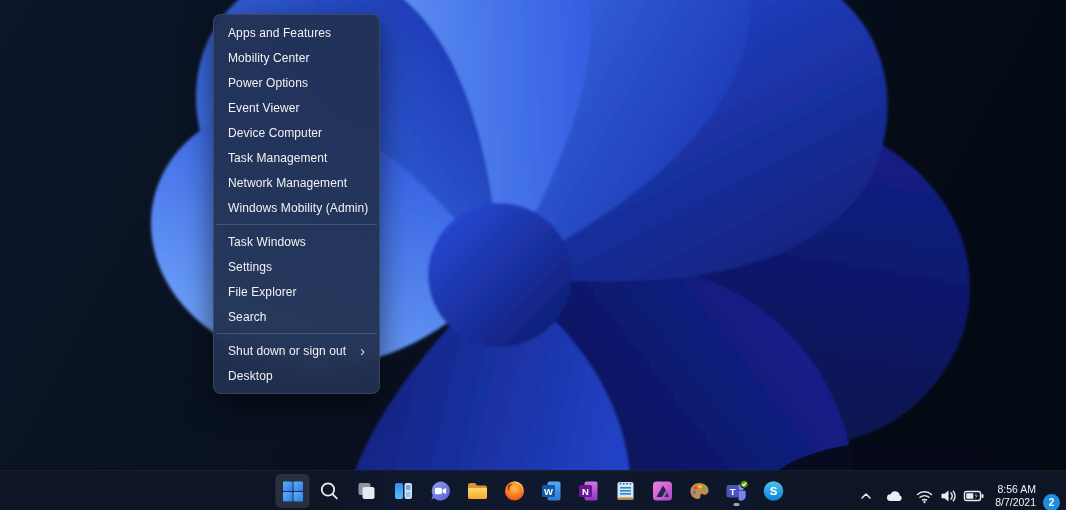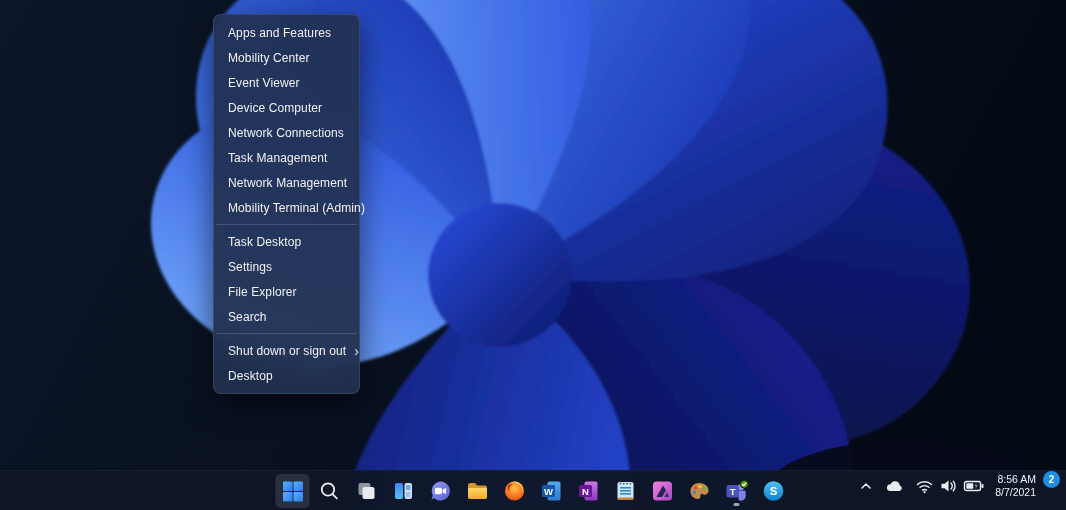--- a/index.html
+++ b/index.html
@@ -6,21 +6,21 @@
   html,body { background:#000; }
   .desktop {
     position:relative; width:1066px; height:510px; overflow:hidden;
     background:#060c16; font-family:"Liberation Sans", sans-serif;
     -webkit-user-select:none; user-select:none;
   }
   .wallpaper { position:absolute; inset:0; width:100%; height:100%; }
 
   
   .winx-menu {
-    position:absolute; left:213px; top:14px; width:147px;
+    position:absolute; left:213px; top:14px; width:167px;
     background:rgba(34,48,80,0.93);
     border:1px solid rgba(255,255,255,0.10);
     border-radius:8px; padding:5px 0;
     box-shadow:0 10px 30px rgba(0,0,0,0.55);
     backdrop-filter:blur(18px) saturate(1.2);
   }
   .menu-item {
     height:25px; display:flex; align-items:center; justify-content:space-between;
     padding:0 12px; color:#f2f2f2; font-size:12px; letter-spacing:.1px;
     white-space:nowrap; cursor:default; border-radius:4px; margin:0 2px;
@@ -42,21 +42,21 @@
     width:34px; height:34px; border-radius:5px; position:relative;
     display:flex; align-items:center; justify-content:center; cursor:default;
   }
   .tb-btn.active { background:rgba(255,255,255,0.11); }
   .run-indicator {
     position:absolute; bottom:2px; left:50%; transform:translateX(-50%);
     width:6px; height:3px; border-radius:2px; background:#9aa4b2;
   }
   .tray {
     position:absolute; right:4px; top:0; height:40px;
-    display:flex; align-items:flex-start; gap:1px;
+    display:flex; align-items:flex-end; gap:1px;
   }
   .tray-btn {
     height:30px; padding:0 4px; border-radius:5px;
     display:flex; align-items:center; gap:5px; cursor:default;
   }
   .clock { text-align:right; color:#eef2f7; font-size:10.5px; line-height:13px; padding:0 5px; }
   .badge {
     width:17px; height:17px; border-radius:50%; background:#1e8fe0;
     color:#fff; font-size:10px; font-weight:bold;
     display:flex; align-items:center; justify-content:center; margin:0 2px 0 1px;
@@ -153,40 +153,40 @@
   </svg>
 
   <div class="winx-menu" id="winx-menu">
       <div class="menu-item">
         <span>Apps and Features</span>
       </div>
       <div class="menu-item">
         <span>Mobility Center</span>
       </div>
       <div class="menu-item">
+        <span>Power Options</span>
+      </div>
+      <div class="menu-item">
         <span>Event Viewer</span>
       </div>
       <div class="menu-item">
         <span>Device Computer</span>
       </div>
       <div class="menu-item">
-        <span>Network Connections</span>
-      </div>
-      <div class="menu-item">
         <span>Task Management</span>
       </div>
       <div class="menu-item">
         <span>Network Management</span>
       </div>
       <div class="menu-item">
-        <span>Mobility Terminal (Admin)</span>
+        <span>Windows Mobility (Admin)</span>
       </div>
       <div class="menu-sep"></div>
       <div class="menu-item">
-        <span>Task Desktop</span>
+        <span>Task Windows</span>
       </div>
       <div class="menu-item">
         <span>Settings</span>
       </div>
       <div class="menu-item">
         <span>File Explorer</span>
       </div>
       <div class="menu-item">
         <span>Search</span>
       </div>

